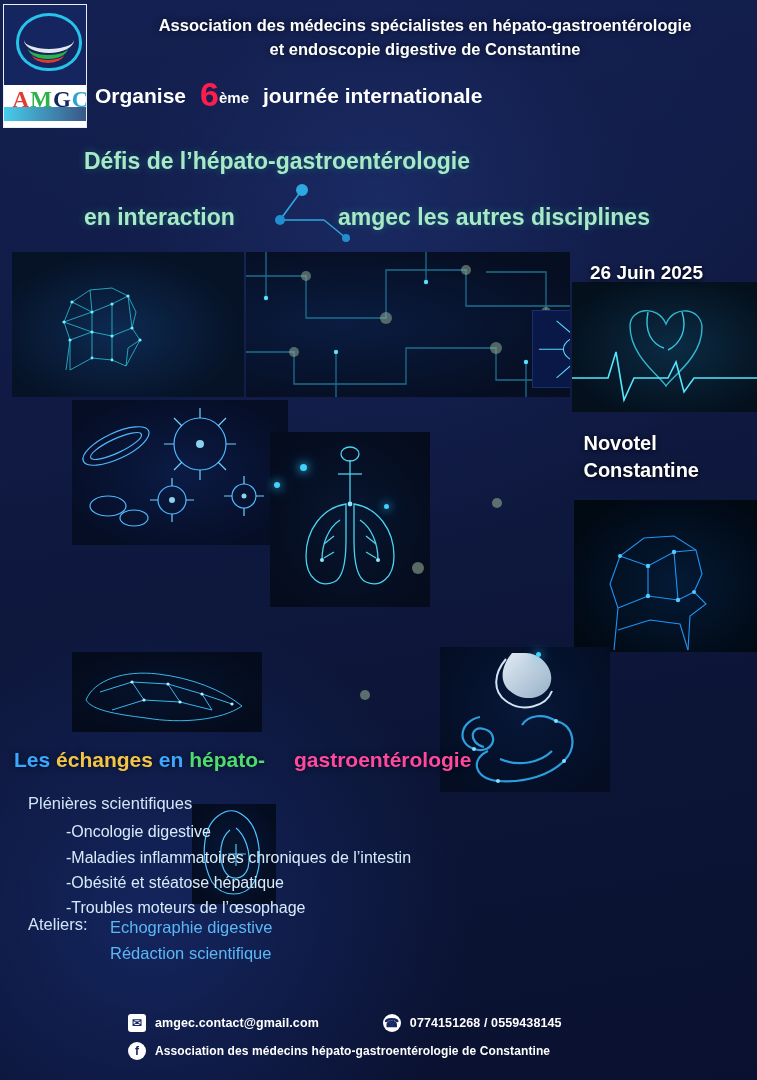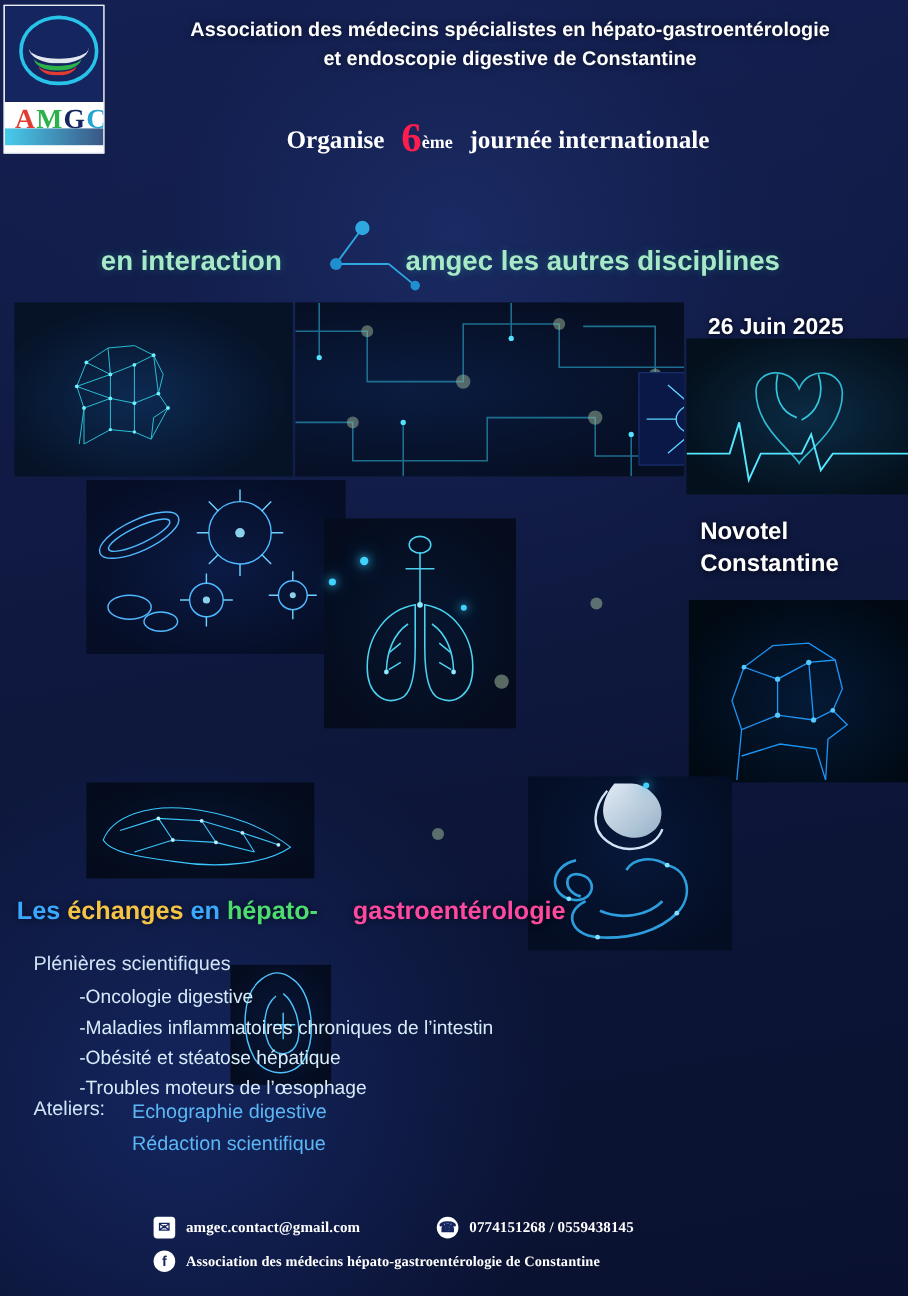--- a/index.html
+++ b/index.html
@@ -72,26 +72,25 @@
 
   
   .assoc {
     position: absolute; left: 95px; top: 14px; width: 660px;
     text-align: center;
     font-size: 16.5px; font-weight: bold; line-height: 1.45;
     color: #ffffff;
     text-shadow: 0 0 6px rgba(0,0,0,.6);
   }
   .organise {
-    position: absolute; left: 95px; top: 97px; width: 640px;
-    text-align: center;
+    position: absolute; left: 95px; top: 75px; width: 640px;
+    text-align: left;
     font-size: 21px; font-weight: bold;
     color: #ffffff;
     white-space: nowrap;
-    font-family: Liberation Serif, serif;
   }
   .organise .six {
     color: #ff1d4e;
     font-size: 34px;
     font-weight: bold;
     vertical-align: -3px;
   }
   .organise .eme { font-size: 15px; }
   .organise .sp { display: inline-block; width: 14px; }
 
@@ -255,21 +254,21 @@
   .fico {
     width: 18px; height: 18px; flex: 0 0 18px;
     border-radius: 3px;
     background: #ffffff;
     color: #15255f;
     display: flex; align-items: center; justify-content: center;
     font-size: 12px; font-weight: bold;
     line-height: 1;
   }
   .fico.round { border-radius: 50%; }
-  .ftxt { color: #ffffff; font-weight: bold; letter-spacing: .1px; font-family: Liberation Serif, serif; }
+  .ftxt { color: #ffffff; font-weight: bold; letter-spacing: .1px; }
   .ftxt.small { font-size: 12px; }
 </style>
 </head>
 <body>
 
 <div class="poster">
 
   <div class="logo">
     <div class="lg-top">
       <div class="lg-ring"></div>
@@ -285,20 +284,21 @@
 
   <div class="assoc">
     <div>Association des médecins spécialistes en hépato-gastroentérologie</div>
     <div>et endoscopie digestive de Constantine</div>
   </div>
 
   <div class="organise">
     <span>Organise</span><span class="sp"></span><span class="six">6</span><span class="eme">ème</span><span class="sp"></span><span>journée internationale</span>
   </div>
 
+  <div class="theme1">Défis de l’hépato-gastroentérologie</div>
   <div class="theme2">en interaction</div>
   <div class="theme3">amgec les autres disciplines</div>
 
   <div class="nodes">
     <svg width="110" height="80" viewBox="0 0 110 80">
       <line x1="40" y1="10" x2="18" y2="40" stroke="#2ea8e0" stroke-width="1.6"></line>
       <line x1="18" y1="40" x2="62" y2="40" stroke="#2ea8e0" stroke-width="1.6"></line>
       <line x1="62" y1="40" x2="84" y2="58" stroke="#2ea8e0" stroke-width="1.4"></line>
       <circle cx="40" cy="10" r="6" fill="#2ea8e0"></circle>
       <circle cx="18" cy="40" r="5" fill="#1f8fd0"></circle>

